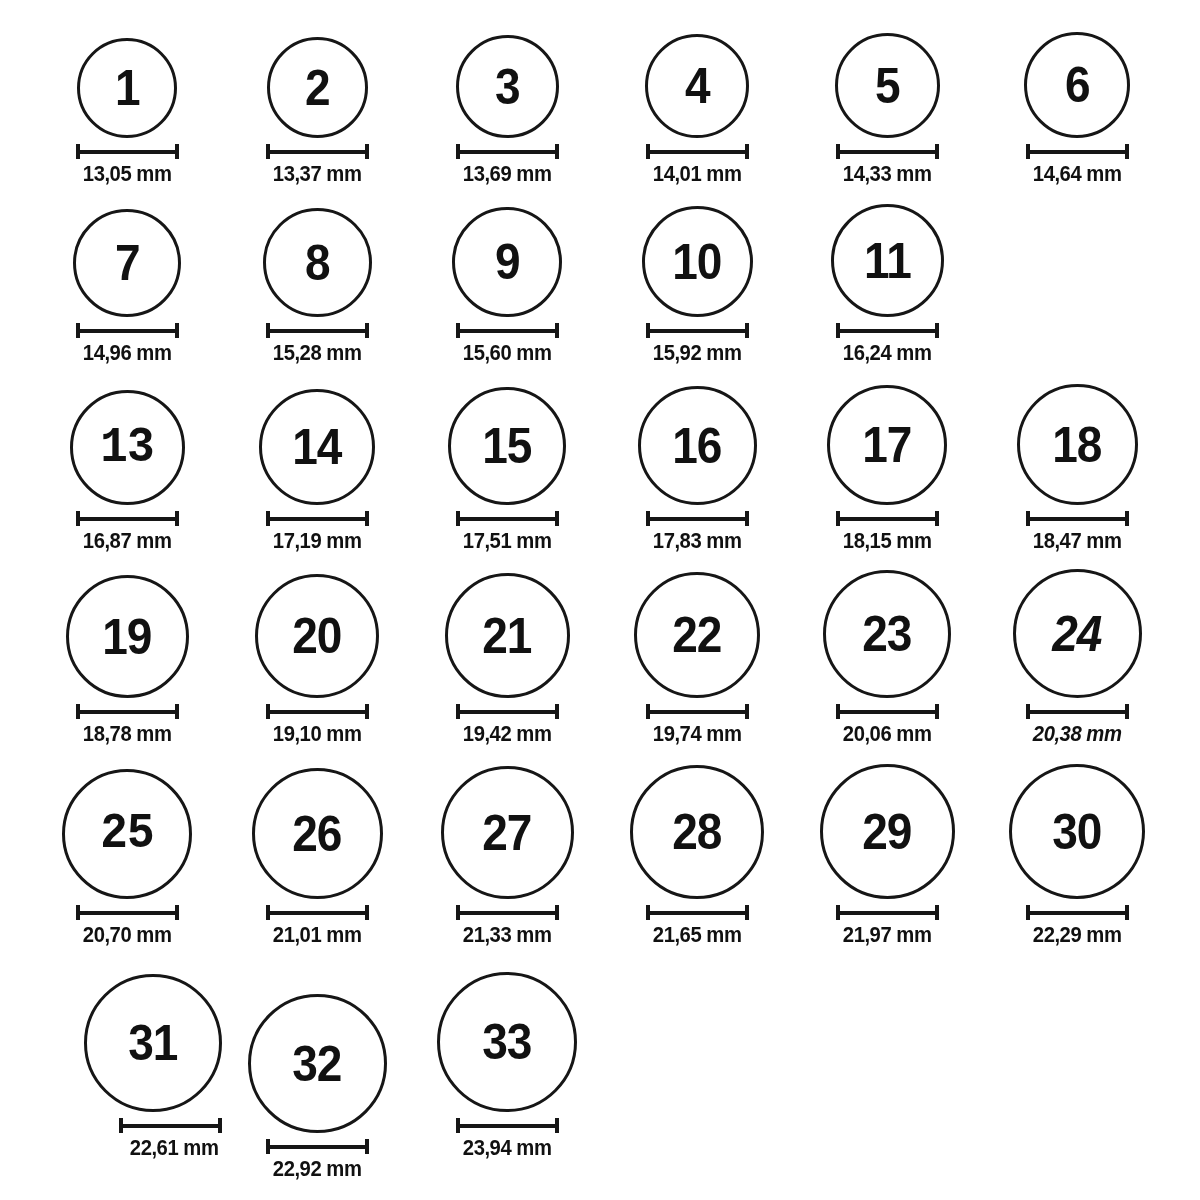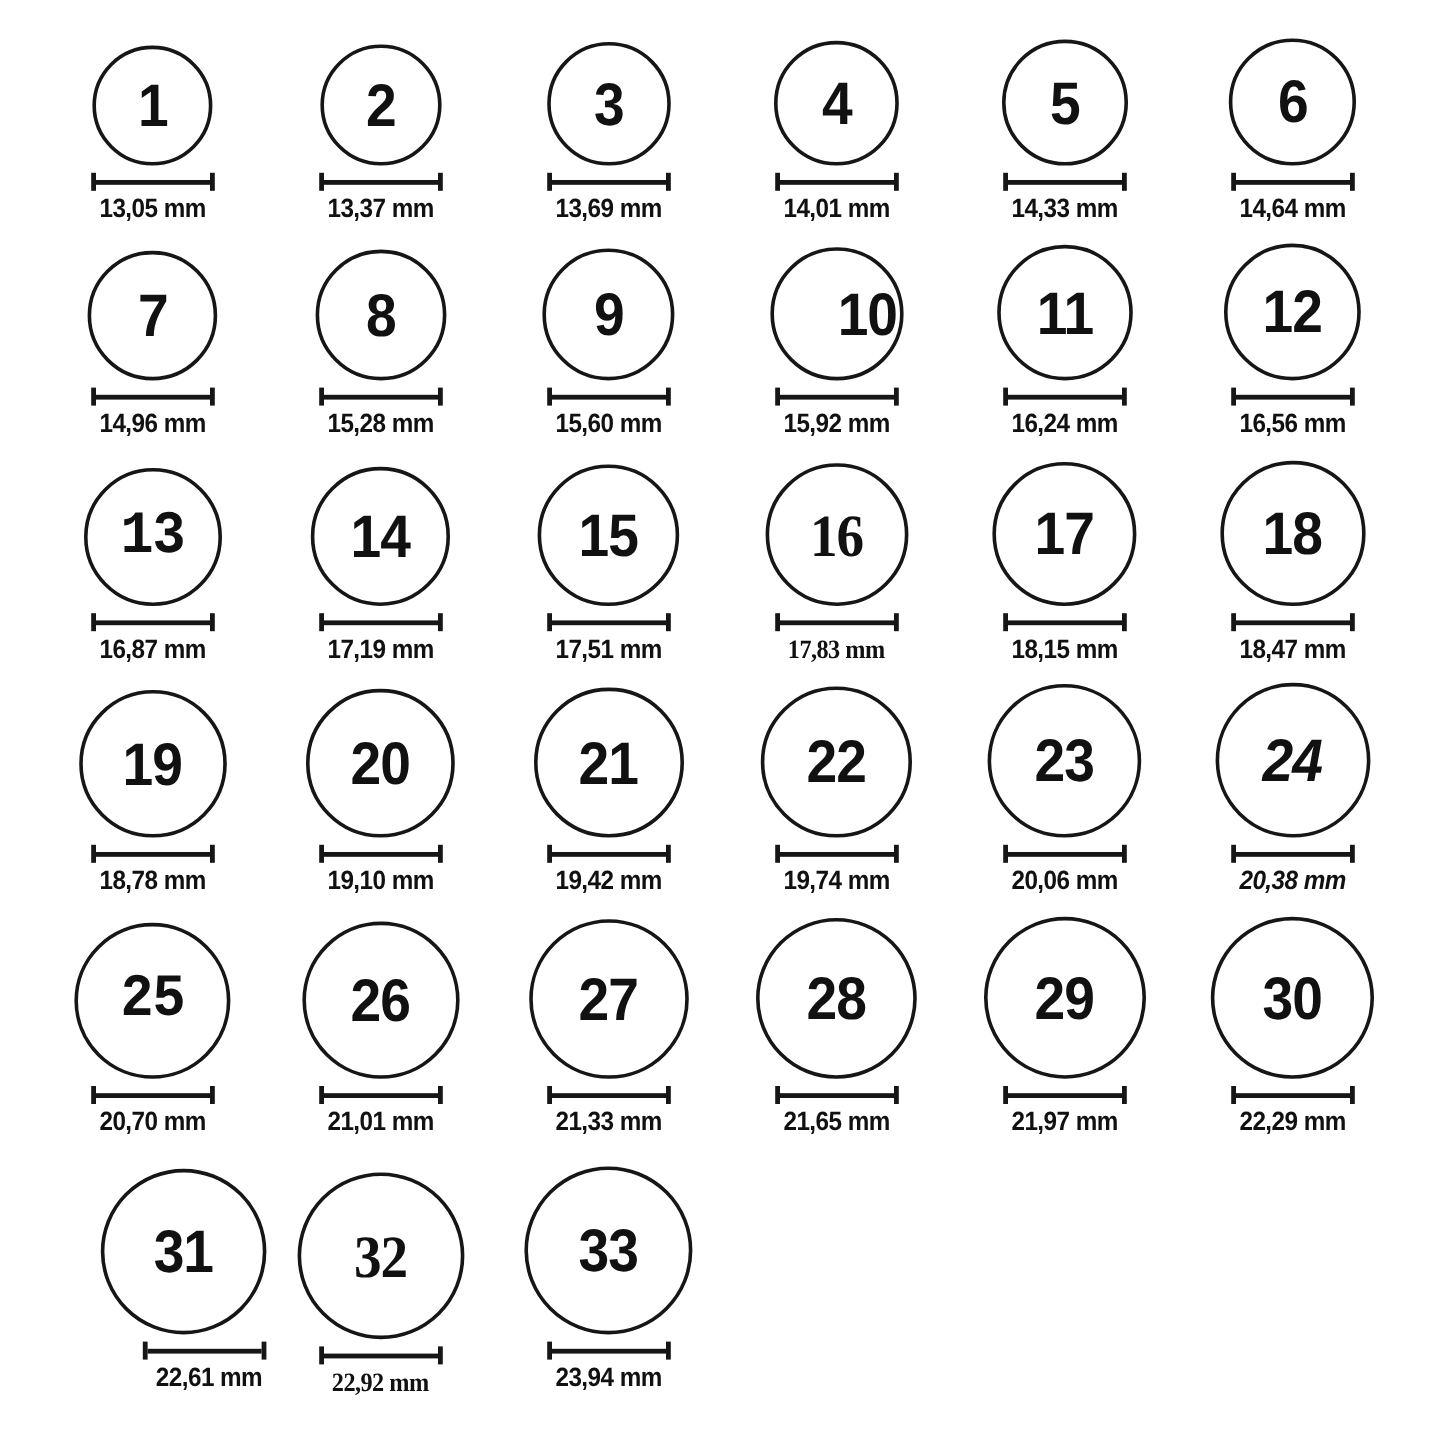--- a/index.html
+++ b/index.html
@@ -155,46 +155,37 @@
       <div class="cell" style="padding-bottom: 10px;">
         <div class="circle" style="width: 110px; height: 110px;">
           <span class="num">9</span>
         </div>
         <div class="measure">
           <div class="bar"></div>
         </div>
         <div class="label">15,60 mm</div>
       </div>
       <div class="cell" style="padding-bottom: 10px;">
-        <div class="circle" style="width: 111px; height: 111px; justify-content: flex-end;">
+        <div class="circle" style="width: 111px; height: 111px;">
           <span class="num">10</span>
         </div>
         <div class="measure">
           <div class="bar"></div>
         </div>
         <div class="label">15,92 mm</div>
       </div>
       <div class="cell" style="padding-bottom: 10px;">
         <div class="circle" style="width: 113px; height: 113px;">
           <span class="num">11</span>
         </div>
         <div class="measure">
           <div class="bar"></div>
         </div>
         <div class="label">16,24 mm</div>
       </div>
-      <div class="cell" style="padding-bottom: 10px;">
-        <div class="circle" style="width: 114px; height: 114px;">
-          <span class="num">12</span>
-        </div>
-        <div class="measure">
-          <div class="bar"></div>
-        </div>
-        <div class="label">16,56 mm</div>
-      </div>
     </div>
     <div class="row" style="height: 190px;">
       <div class="cell" style="padding-bottom: 12px;">
         <div class="circle" style="width: 115px; height: 115px; font-family: Liberation Mono, monospace;">
           <span class="num">13</span>
         </div>
         <div class="measure">
           <div class="bar"></div>
         </div>
         <div class="label">16,87 mm</div>
@@ -210,21 +201,21 @@
       </div>
       <div class="cell" style="padding-bottom: 12px;">
         <div class="circle" style="width: 118px; height: 118px;">
           <span class="num">15</span>
         </div>
         <div class="measure">
           <div class="bar"></div>
         </div>
         <div class="label">17,51 mm</div>
       </div>
-      <div class="cell" style="padding-bottom: 12px; font-family: Liberation Serif, serif;">
+      <div class="cell" style="padding-bottom: 12px;">
         <div class="circle" style="width: 119px; height: 119px;">
           <span class="num">16</span>
         </div>
         <div class="measure">
           <div class="bar"></div>
         </div>
         <div class="label">17,83 mm</div>
       </div>
       <div class="cell" style="padding-bottom: 12px;">
         <div class="circle" style="width: 120px; height: 120px;">
@@ -360,21 +351,21 @@
     <div class="row" style="height: 228px;">
       <div class="cell" style="padding-bottom: 39px; align-items: flex-end;">
         <div class="circle" style="width: 138px; height: 138px;">
           <span class="num">31</span>
         </div>
         <div class="measure">
           <div class="bar"></div>
         </div>
         <div class="label">22,61 mm</div>
       </div>
-      <div class="cell" style="padding-bottom: 35px; font-family: Liberation Serif, serif;">
+      <div class="cell" style="padding-bottom: 18px;">
         <div class="circle" style="width: 139px; height: 139px;">
           <span class="num">32</span>
         </div>
         <div class="measure">
           <div class="bar"></div>
         </div>
         <div class="label">22,92 mm</div>
       </div>
       <div class="cell" style="padding-bottom: 39px;">
         <div class="circle" style="width: 140px; height: 140px; align-items: center;">

